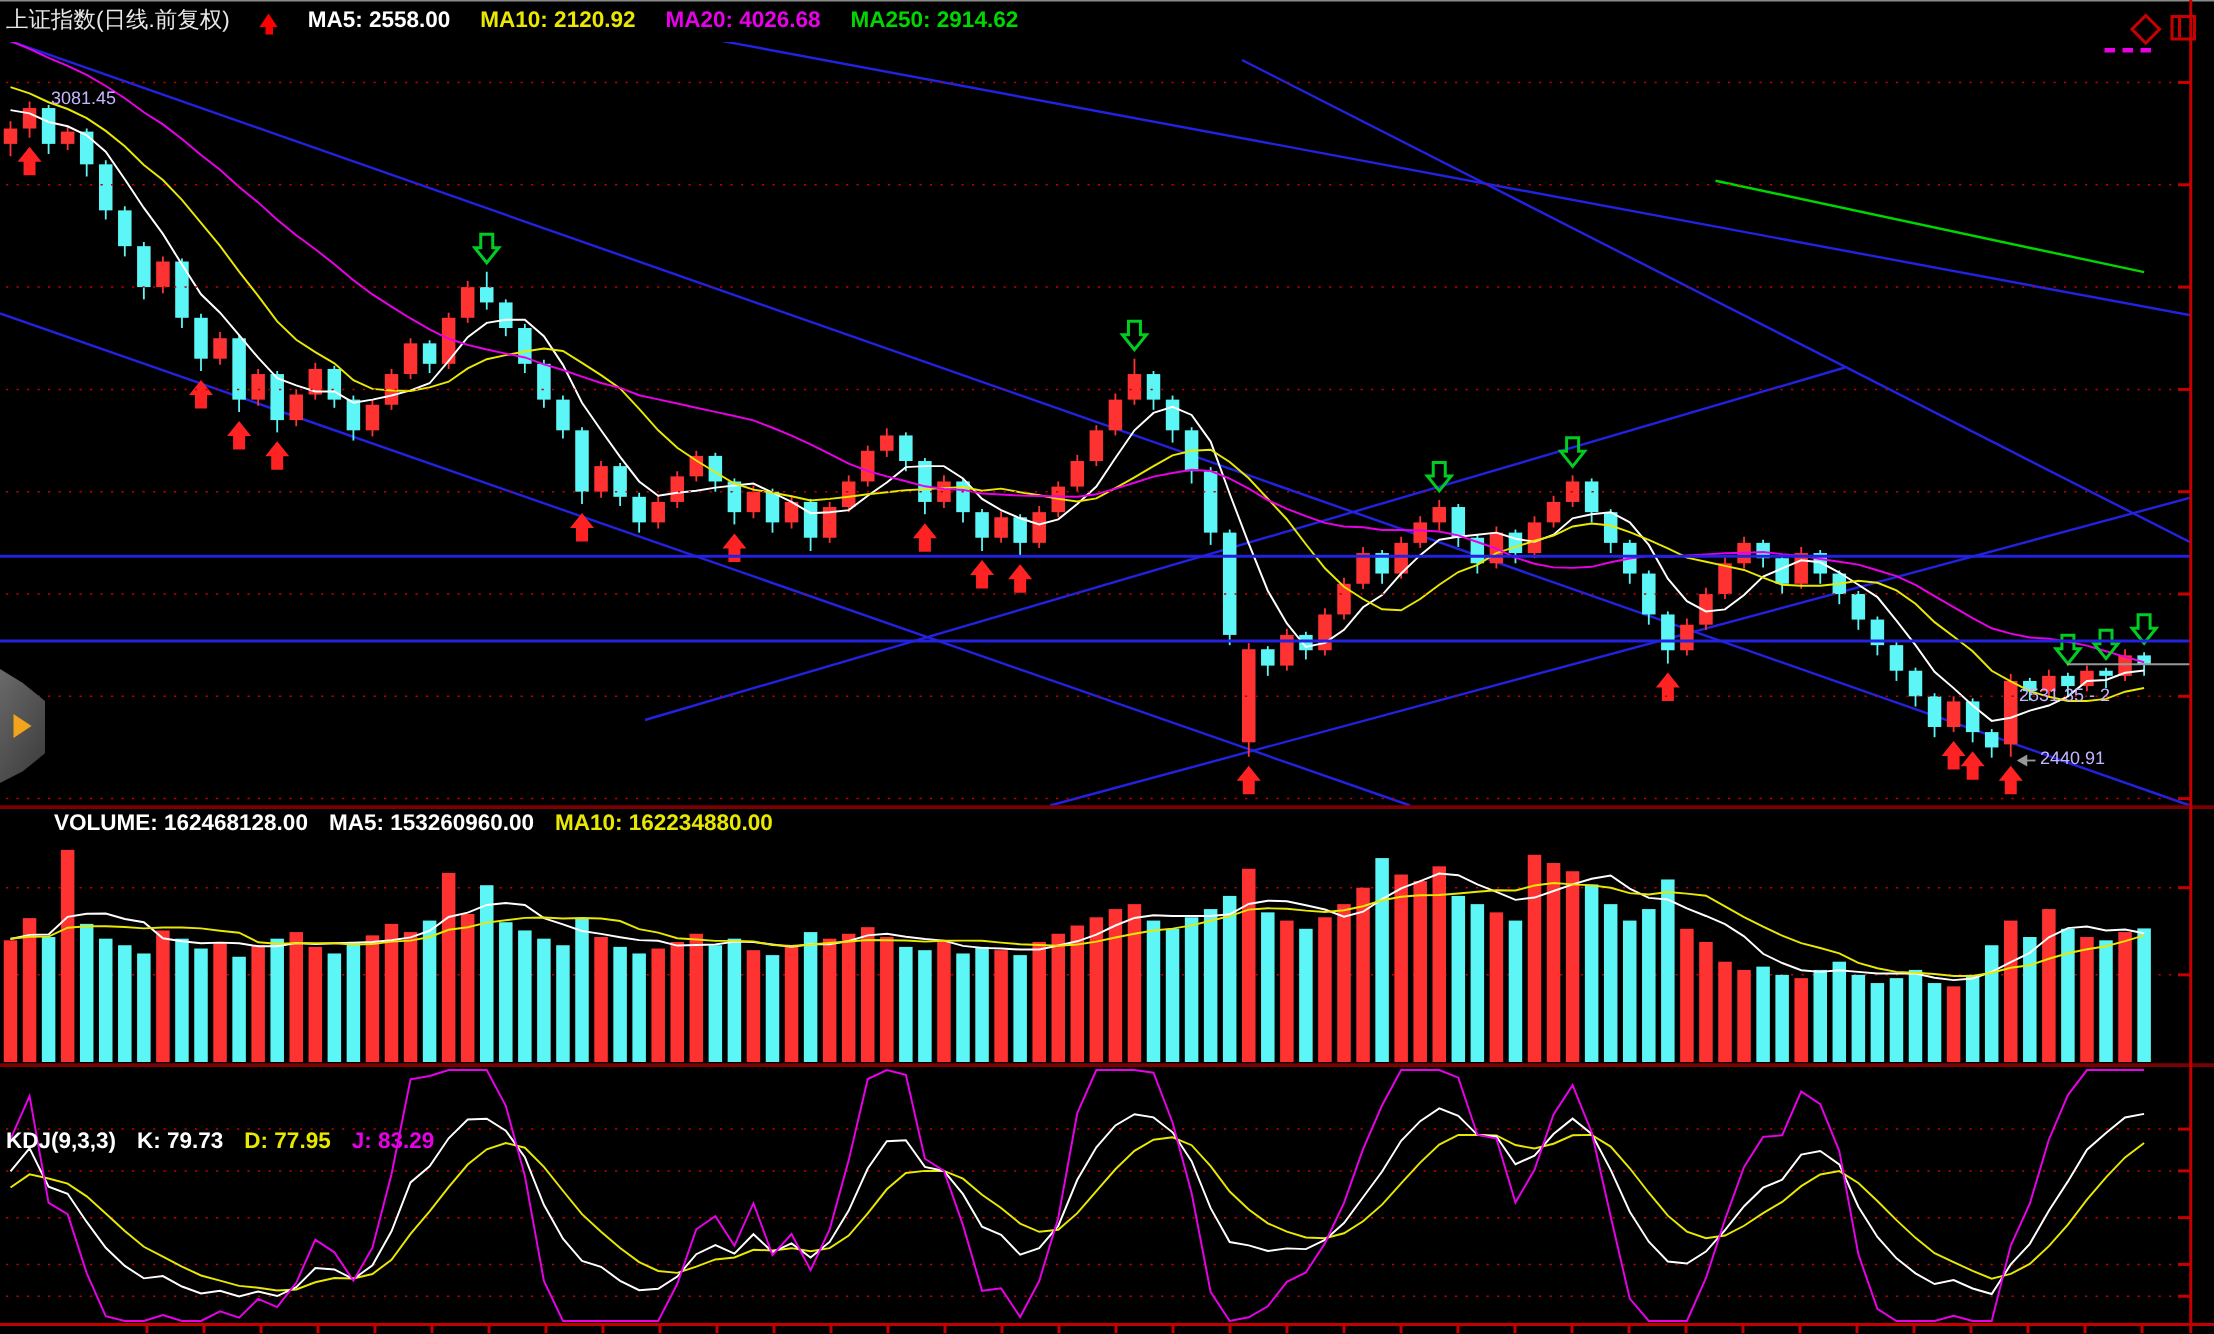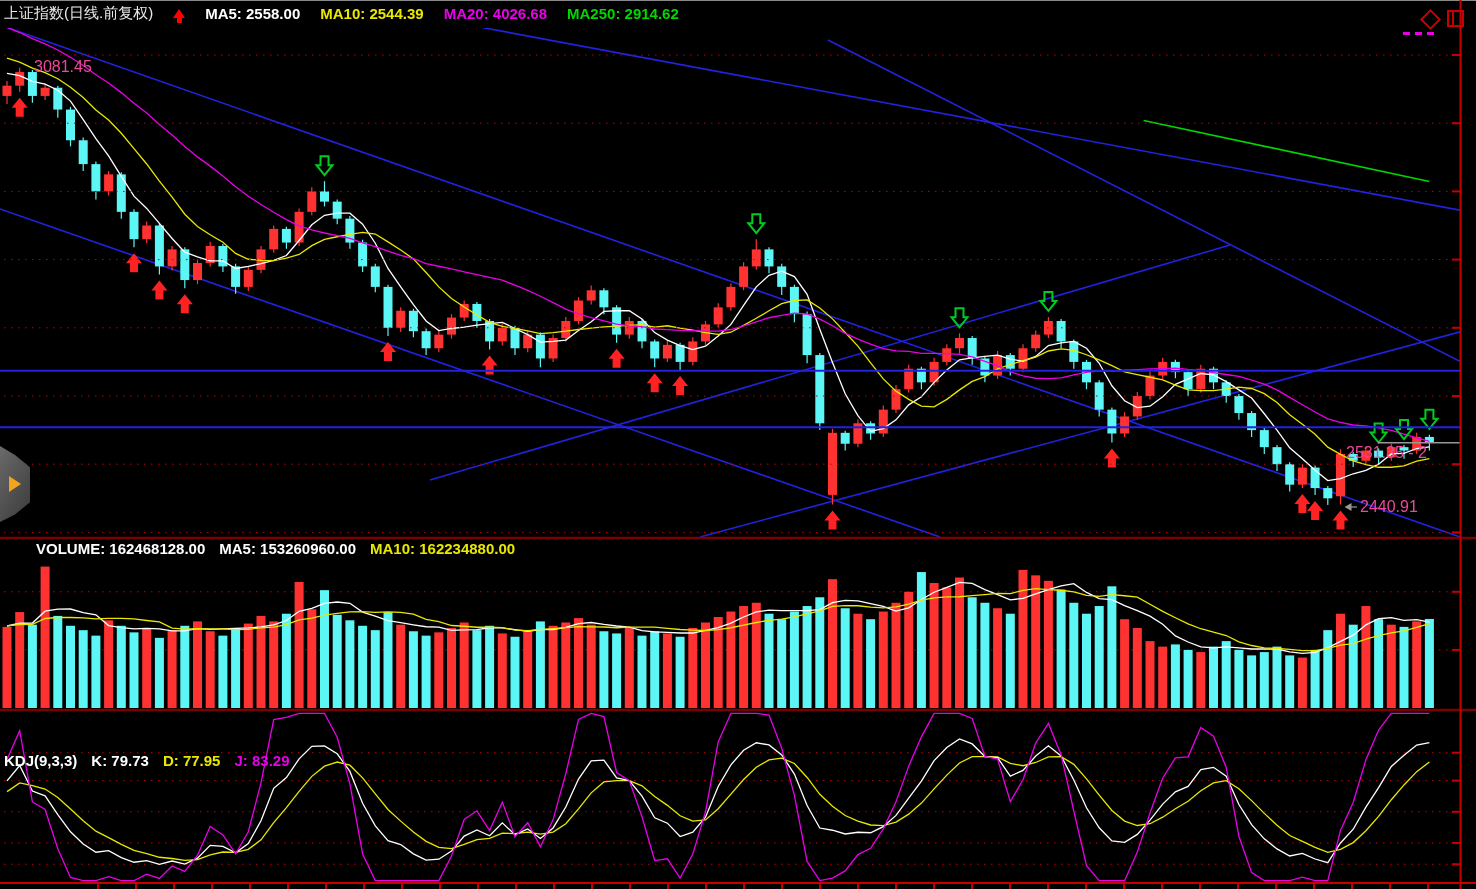--- a/index.html
+++ b/index.html
@@ -6,21 +6,21 @@
   #app{position:relative;width:1476px;height:889px;background:#000;overflow:hidden;
        font-family:"Liberation Sans",sans-serif;}
   .hdr{position:absolute;left:4px;top:4px;display:flex;align-items:center;gap:20px;
        font-size:15px;font-weight:bold;white-space:pre;}
   .hdr .title{color:#e8e8e8;font-weight:normal;}
   .up-arrow-glyph{display:inline-block;width:0;height:0;border-left:6px solid transparent;
        border-right:6px solid transparent;border-bottom:9px solid #f00;position:relative;}
   .up-arrow-glyph::after{content:"";position:absolute;left:-2.5px;top:8px;width:5px;height:6px;background:#f00;}
   .v-white{color:#ffffff}.v-yellow{color:#e8e800}.v-magenta{color:#e800e8}.v-green{color:#00d700}
   .pane-hdr{position:absolute;font-size:15px;font-weight:bold;white-space:pre;display:flex;gap:14px;}
-  .lbl{position:absolute;color:#ec4899;font-size:16px;white-space:pre;}
+  .lbl{position:absolute;color:#c4b5fd;font-size:12px;white-space:pre;}
   #chart{position:absolute;left:0;top:0;}
   .icons{position:absolute;top:8px;right:10px;width:80px;height:32px;}
   .diamond-ic{position:absolute;right:28px;top:4px;width:11px;height:11px;border:2px solid #c80000;
        transform:rotate(45deg);}
   .win-ic{position:absolute;right:2px;top:2px;width:13px;height:13px;border:2px solid #c80000;}
   .win-ic::after{content:"";position:absolute;left:3px;top:0;height:13px;border-left:2px solid #c80000;}
   .dots-ic{position:absolute;right:32px;top:24px;display:flex;gap:5px;}
   .dots-ic i{display:block;width:7px;height:3px;background:#e800e8;}
   .side-tab{position:absolute;left:0;top:446px;width:30px;height:76px;
        background:linear-gradient(120deg,#6a6a6a,#3a3a3a);
@@ -494,37 +494,37 @@
         <line x1="1452" y1="811.76" x2="1460" y2="811.76" stroke="#c60000" stroke-width="2"></line>
         <line x1="1452" y1="842.92" x2="1460" y2="842.92" stroke="#c60000" stroke-width="2"></line>
         <line x1="1452" y1="864.24" x2="1460" y2="864.24" stroke="#c60000" stroke-width="2"></line>
       </g>
     </svg>
 
   <div class="hdr">
     <span class="title">上证指数(日线.前复权)</span>
     <span class="up-arrow-glyph"></span>
     <span class="v-white">MA5: 2558.00</span>
-    <span class="v-yellow">MA10: 2544.39</span>
+    <span class="v-yellow">MA10: 2120.92</span>
     <span class="v-magenta">MA20: 4026.68</span>
     <span class="v-green">MA250: 2914.62</span>
   </div>
 
   <div class="icons">
     <span class="diamond-ic"></span>
     <span class="win-ic"></span>
     <span class="dots-ic">
         <i></i>
         <i></i>
         <i></i>
       </span>
   </div>
 
   <div class="lbl" style="left:34px;top:58px;">3081.45</div>
-  <div class="lbl" style="left:1346px;top:444px;text-align:center;">2531.35 - 2</div>
+  <div class="lbl" style="left:1346px;top:456px;text-align:center;">2531.35 - 2</div>
   <div class="lbl" style="left:1360px;top:498px;">2440.91</div>
 
   <div class="pane-hdr" style="left:4px;top:540px;margin-left:32px;">
     <span class="v-white">VOLUME: 162468128.00</span>
     <span class="v-white">MA5: 153260960.00</span>
     <span class="v-yellow">MA10: 162234880.00</span>
   </div>
 
   <div class="pane-hdr" style="left:4px;top:752px;">
     <span class="v-white">KDJ(9,3,3)</span>

